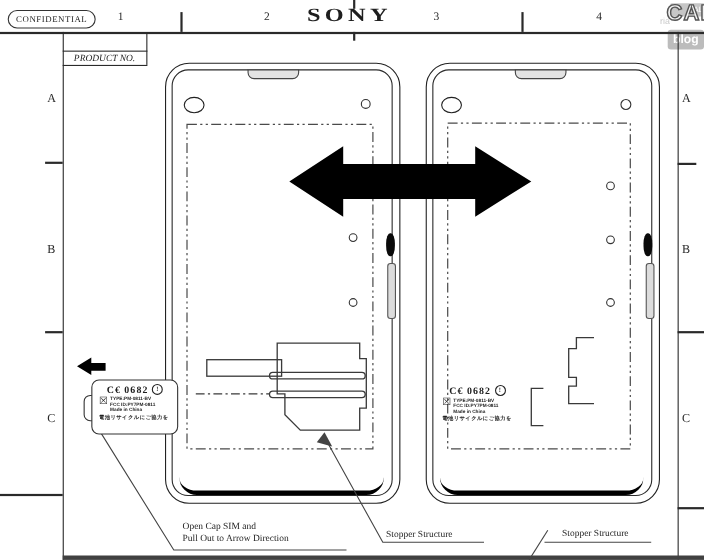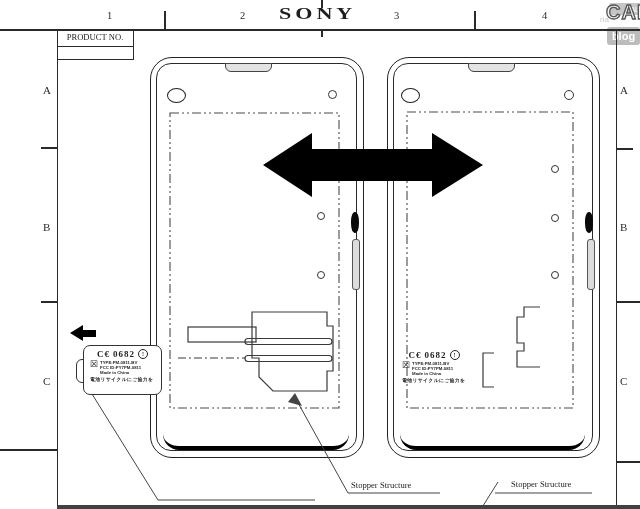--- a/index.html
+++ b/index.html
@@ -44,20 +44,23 @@
            justify-content:center;}
   .wm-topbox{position:absolute;background:#c6c6c6;color:#fff;font-size:7px;border-radius:2px;
              display:flex;align-items:center;justify-content:flex-end;padding-right:2px;
              font-family:"Liberation Sans",sans-serif;}
   .pn-text{position:absolute;font-size:8.6px;text-align:center;}
 </style>
 </head>
 <body>
 
 <div class="grp">
+  <div class="hdr-badge" style="left:7px;top:9px;width:78px;height:15px;">
+    <span>CONFIDENTIAL</span>
+  </div>
   <div class="collbl" style="left:107px;top:10px;">1</div>
   <div class="collbl" style="left:240px;top:10px;">2</div>
   <div class="collbl" style="left:394px;top:10px;">3</div>
   <div class="collbl" style="left:542px;top:10px;">4</div>
   <div class="sony" style="left:288px;top:4px;">SONY</div>
 
   <div class="tick" style="left:164px;top:11px;width:1.5px;height:18px;"></div>
   <div class="tick" style="left:474px;top:11px;width:1.5px;height:18px;"></div>
   <div class="tick" style="left:321px;top:0;width:1.5px;height:8px;"></div>
   <div class="tick" style="left:321px;top:29px;width:1.5px;height:8px;"></div>
@@ -88,21 +91,21 @@
   <div class="rowlbl" style="left:620px;top:84px;">A</div>
   <div class="rowlbl" style="left:620px;top:221px;">B</div>
   <div class="rowlbl" style="left:620px;top:375px;">C</div>
   <div class="tick" style="left:616px;top:148px;width:17px;height:1.5px;"></div>
   <div class="tick" style="left:616px;top:301px;width:24px;height:1.5px;"></div>
   <div class="tick" style="left:616px;top:461px;width:24px;height:1.5px;"></div>
 
   <div class="line" style="left:133px;top:30px;width:1.3px;height:29px;"></div>
   <div class="line" style="left:57px;top:45.5px;width:77px;height:1.2px;"></div>
   <div class="line" style="left:57px;top:58.5px;width:77px;height:1.2px;"></div>
-  <div class="pn-text" style="left:58px;top:32px;width:74px;">PRODUCT NO.</div>
+  <div class="pn-text" style="left:58px;top:47px;width:74px;font-style:italic;">PRODUCT NO.</div>
 </div>
 
 <div class="grp">
   <div class="dev-outer" style="left:150px;top:57px;width:212px;height:399px;"></div>
   <div class="dev-inner" style="left:156px;top:63px;width:199px;height:386px;"></div>
   <div class="thickbot" style="left:163px;top:420px;width:186px;height:26px;"></div>
   <div class="notch" style="left:225px;top:63px;width:45px;height:7px;"></div>
   <div class="cam" style="left:167px;top:88px;width:17px;height:13px;"></div>
   <div class="dot" style="left:328px;top:90px;width:7px;height:7px;"></div>
   <div class="dot" style="left:317px;top:212px;width:6px;height:6px;"></div>
@@ -185,15 +188,19 @@
     <span class="ce-lines">
       <span>TYPE:PM-0811-BV</span><br>
       <span>FCC ID:PY7PM-0811</span><br>
       <span>Made in China</span>
     </span>
   </div>
   <div class="ce-jp">電池リサイクルにご協力を</div>
 </div>
 
 <div class="grp" style="z-index:7;">
+  <div class="anno" style="left:166px;top:473px;">
+    <span>Open Cap SIM and</span><br>
+    <span>Pull Out to Arrow Direction</span>
+  </div>
   <div class="anno" style="left:351px;top:480px;">Stopper Structure</div>
   <div class="anno" style="left:511px;top:479px;">Stopper Structure</div>
 </div>
 
 </body></html>

